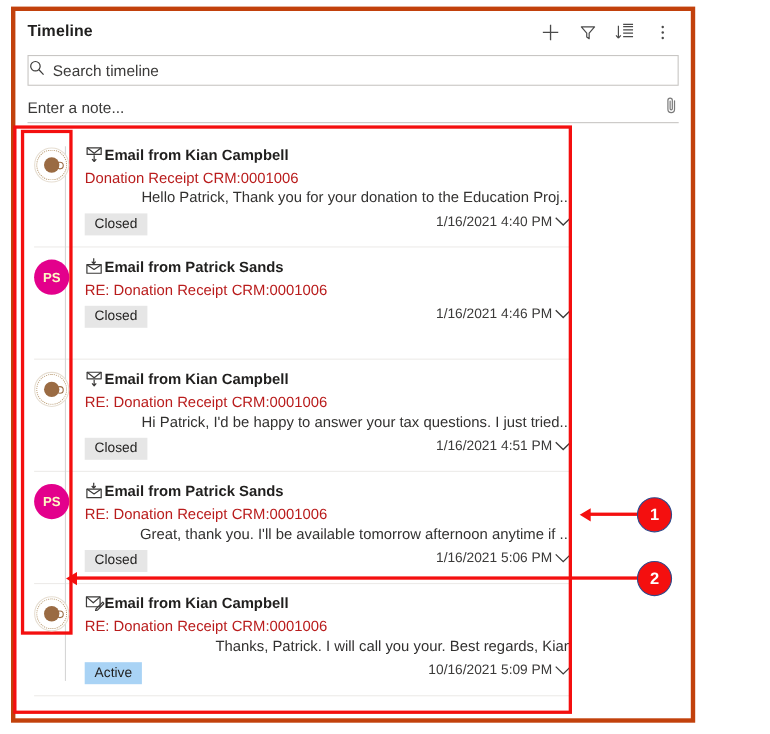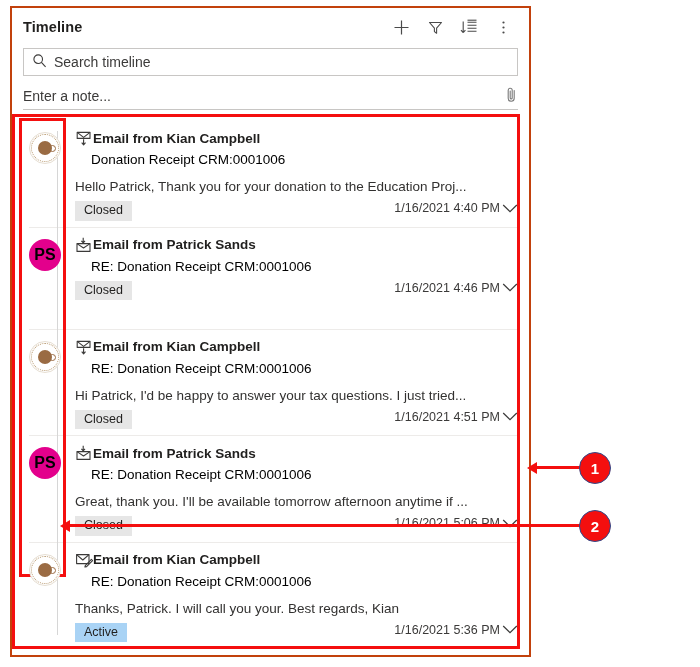--- a/index.html
+++ b/index.html
@@ -8,23 +8,23 @@
     background: #ffffff;
     font-family: "Liberation Sans", sans-serif;
     overflow: hidden;
   }
   #root { position: relative; width: 700px; height: 667px; background:#fff; }
 
   
   .panel {
     position: absolute;
     left: 10px; top: 6px;
-    width: 521px; height: 651px;
+    width: 622px; height: 651px;
     background: #ffffff;
-    border: 2px solid #c2410c;
+    border: 4px solid #c2410c;
   }
 
   .panel-header {
     height: 38px;
     display: flex; align-items: center;
     padding: 0 10px 0 11px;
   }
   .panel-title {
     font-size: 14.5px; font-weight: bold; color: #201f1e;
     letter-spacing: .1px;
@@ -33,21 +33,21 @@
   .hbtn {
     width: 32px; height: 30px;
     display: flex; align-items: center; justify-content: center;
     color: #4a4a4a; cursor: pointer;
   }
   .hbtn svg { display:block; }
 
   .search-wrap { padding: 2px 11px 0 11px; }
   .search-box {
     height: 28px; border: 1px solid #c8c6c4; background: #fff;
-    display: flex; align-items: center; padding: 0 8px; gap: 7px;
+    display: flex; align-items: center; padding: 0 0; gap: 7px;
   }
   .search-box .ph { font-size: 14px; color: #3b3a39; }
 
   .note-wrap { padding: 7px 11px 8px 11px; }
   .note-row {
     height: 27px; display: flex; align-items: center;
     border-bottom: 1px solid #c8c6c4;
   }
   .note-row .ph { font-size: 14px; color: #3b3a39; }
   .note-row .clip { margin-left: auto; color: #7a7a7a; display:flex; }
@@ -76,21 +76,21 @@
     min-height: 101px;
   }
   .tl-avatar-col {
     width: 56px; flex: 0 0 56px;
     display: flex; justify-content: center;
     padding-top: 4px;
   }
   .avatar {
     width: 32px; height: 32px; border-radius: 50%;
     display: flex; align-items: center; justify-content: center;
-    font-size: 16px; font-weight: bold; color: #000000;
+    font-size: 12px; font-weight: bold; color: #fef9c3;
     position: relative; z-index: 2;
     flex: 0 0 32px;
   }
   .avatar.logo {
     background: #ffffff;
     border: 1px solid #e6ded2;
   }
   .avatar.logo .ring {
     width: 28px; height: 28px; border-radius: 50%;
     border: 1.5px dotted #b99b72;
@@ -108,26 +108,26 @@
   }
 
   .tl-body { flex: 1 1 auto; min-width: 0; padding-left: 2px; }
   .tl-head { display: flex; align-items: center; height: 20px; }
   .tl-head .mi { color: #3b3a39; display:flex; align-items:center; }
   .tl-title {
     font-size: 13.5px; font-weight: bold; color: #201f1e;
     white-space: nowrap; overflow: hidden; text-overflow: ellipsis;
   }
   .tl-sub {
-    font-size: 13.5px; color: #000000; margin-top: 4px;
-    white-space: nowrap; overflow: hidden; text-overflow: ellipsis; margin-left: 16px;
+    font-size: 13.5px; color: #b91c1c; margin-top: 4px;
+    white-space: nowrap; overflow: hidden; text-overflow: ellipsis;
   }
   .tl-snippet {
-    font-size: 13.5px; color: #323130; margin-top: 12px;
-    white-space: nowrap; overflow: hidden; text-overflow: ellipsis;
+    font-size: 13.5px; color: #323130; margin-top: 3px;
+    white-space: nowrap; overflow: hidden; text-overflow: ellipsis; text-align: right;
   }
   .tl-foot {
     margin-top: 7px; display: flex; align-items: flex-start;
   }
   .badge {
     font-size: 12.5px; color: #201f1e;
     padding: 3px 9px 4px 9px;
     background: #e6e6e6; line-height: 1;
   }
   .badge.active { background: #a9d3f5; }
@@ -403,21 +403,21 @@
                     <path d="M10.4 13.4 L16.4 7.4 L17.6 8.6 L11.6 14.6 L9.9 15 Z" stroke="#3b3a39" stroke-width="1.1" fill="none" stroke-linejoin="round"></path>
                   </svg>
                 </span>
                 <span class="tl-title">Email from Kian Campbell</span>
               </div>
               <div class="tl-sub">RE: Donation Receipt CRM:0001006</div>
               <div class="tl-snippet">Thanks, Patrick. I will call you your.   Best regards, Kian</div>
               <div class="tl-foot">
                 <span class="badge active">Active</span>
                 <div class="tl-meta">
-                  <span class="tl-time">1/16/2021 5:36 PM</span>
+                  <span class="tl-time">10/16/2021 5:09 PM</span>
                   <span class="chev">
                     <svg width="16" height="11" viewBox="0 0 16 11">
                       <path d="M1.2 2 L8 8.6 L14.8 2" stroke="#3b3a39" stroke-width="1.2" fill="none"></path>
                     </svg>
                   </span>
                 </div>
               </div>
             </div>
           </div>
           <div class="tl-divider"></div>

